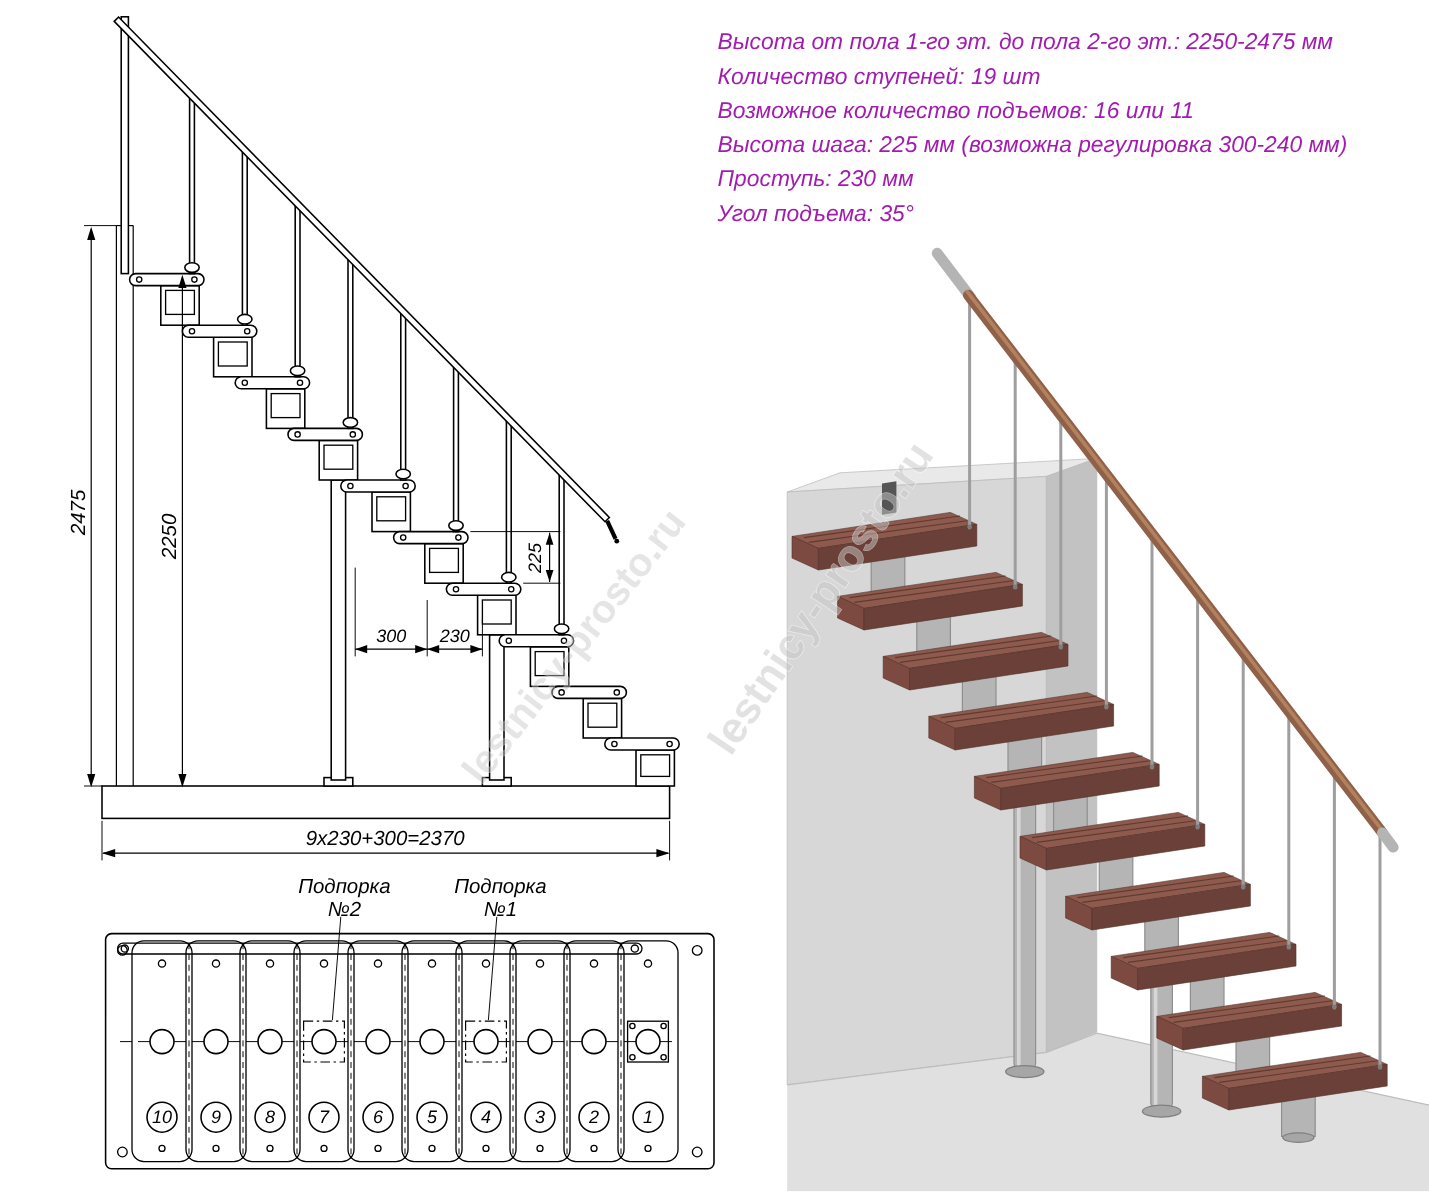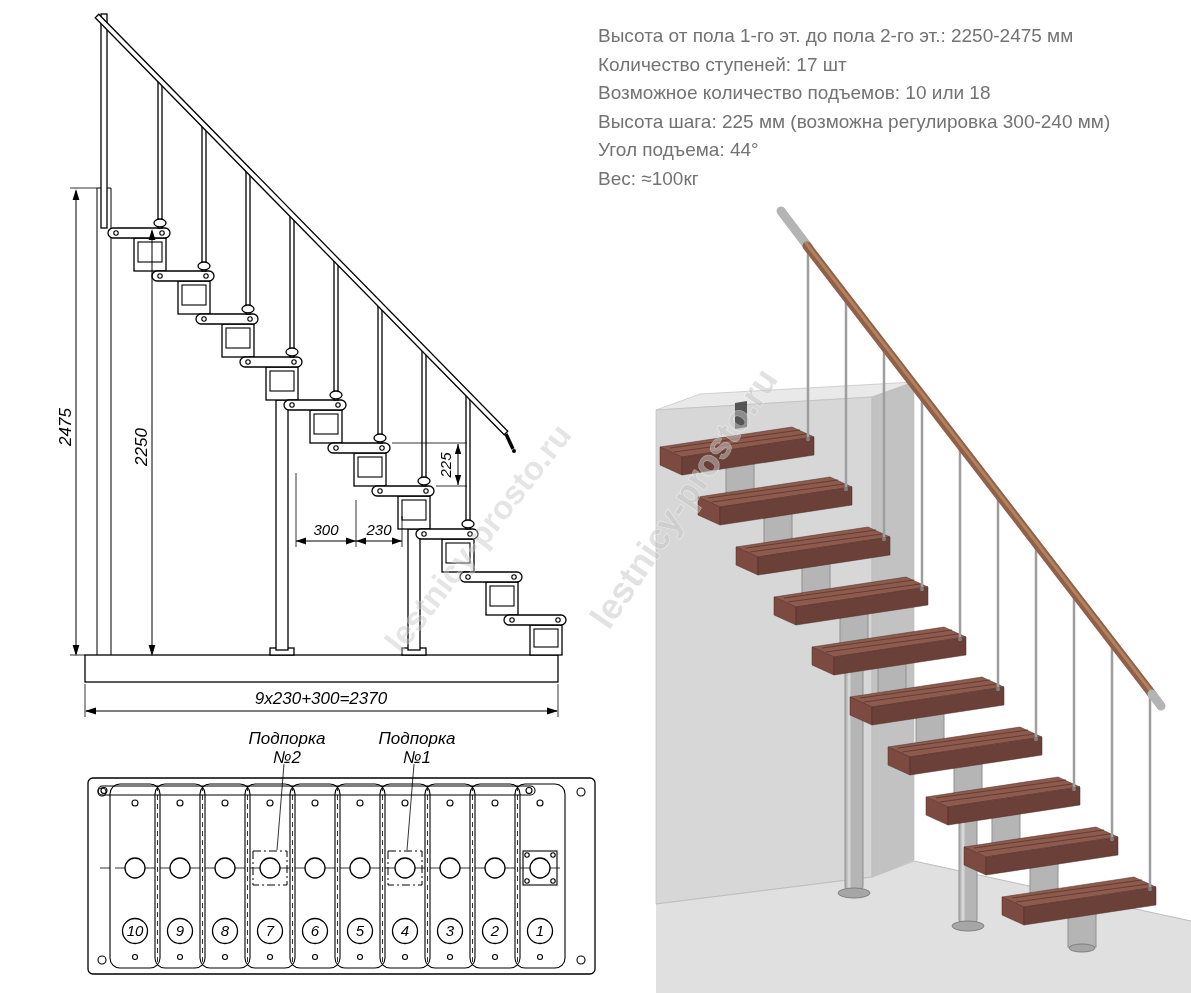--- a/index.html
+++ b/index.html
@@ -1,20 +1,20 @@
 <!DOCTYPE html>
 <html><head>
 <meta charset="utf-8">
 <style>
   html,body{margin:0;padding:0;background:#fff;}
   #canvas{position:relative;width:1191px;height:993px;background:#fff;overflow:hidden;
           font-family:"Liberation Sans",sans-serif;}
   #drawing{position:absolute;left:0;top:0;}
   .specs{position:absolute;left:598px;top:22px;width:590px;}
-  .spec-line{font-size:19px;line-height:28.5px;color:#737373;white-space:nowrap;}
+  .spec-line{font-size:19px;line-height:28.5px;color:#a21caf;white-space:nowrap;font-style:italic;}
   
   .draw{fill:#fff;stroke:#000;stroke-width:1.3;}
   .drawn{fill:none;stroke:#000;stroke-width:1.1;}
   .dim{stroke:#000;stroke-width:1;fill:none;}
   .thin{stroke:#000;stroke-width:0.8;fill:none;}
   .dashb{stroke:#000;stroke-width:0.8;fill:none;stroke-dasharray:5 4;}
   .dashc{stroke:#000;stroke-width:0.8;fill:none;stroke-dasharray:10 5;}
   .dashdot{stroke:#000;stroke-width:1;fill:none;stroke-dasharray:8 3 2 3;}
   .arr{fill:#000;stroke:none;}
   .dimtext{font:italic 17px "Liberation Sans",sans-serif;fill:#000;}
@@ -473,20 +473,20 @@
       <text class="slabel" x="417" y="763" text-anchor="middle">№1</text>
     </g>
   </g>
 
   <text class="wm2" x="487" y="545" text-anchor="middle" transform="rotate(-52,487,545)" fill="#c6c6c6">lestnicy-prosto.ru</text>
   <text class="wm" x="694" y="505" text-anchor="middle" transform="rotate(-56,694,505)" fill="#c6c6c6">lestnicy-prosto.ru</text>
 </svg>
 
 <div class="specs">
   <div class="spec-line">Высота от пола 1-го эт. до пола 2-го эт.: 2250-2475 мм</div>
-  <div class="spec-line">Количество ступеней: 17 шт</div>
-  <div class="spec-line">Возможное количество подъемов: 10 или 18</div>
+  <div class="spec-line">Количество ступеней: 19 шт</div>
+  <div class="spec-line">Возможное количество подъемов: 16 или 11</div>
   <div class="spec-line">Высота шага: 225 мм (возможна регулировка 300-240 мм)</div>
-  <div class="spec-line">Угол подъема: 44°</div>
-  <div class="spec-line">Вес: ≈100кг</div>
+  <div class="spec-line">Проступь: 230 мм</div>
+  <div class="spec-line">Угол подъема: 35°</div>
 </div>
 
 </div>
 
 </body></html>

